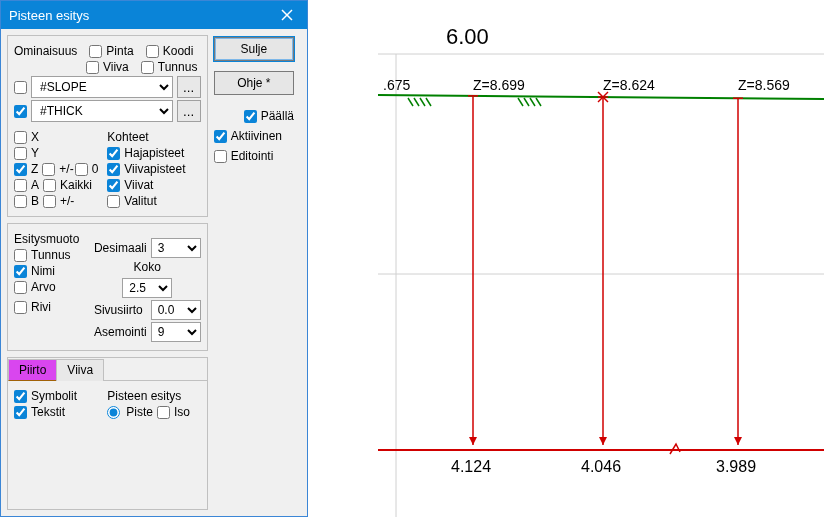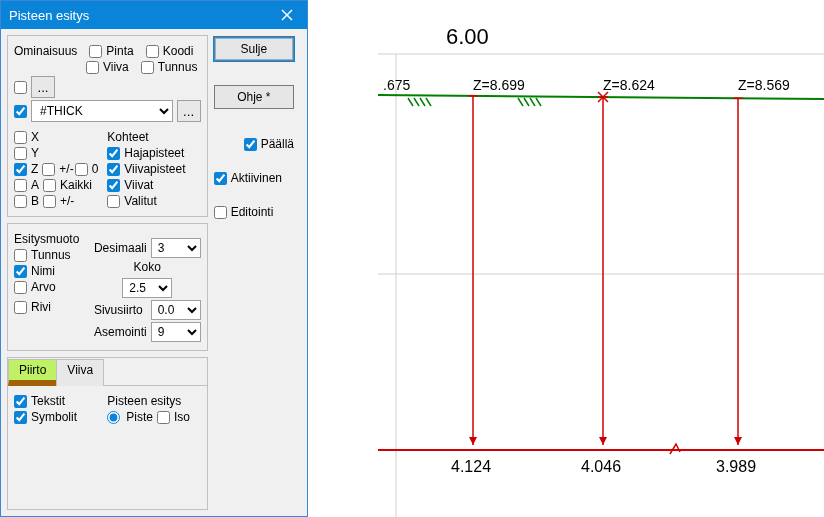--- a/index.html
+++ b/index.html
@@ -41,21 +41,21 @@
     margin-right:-8px;
   }
   .content {
     flex:1;
     padding:6px 13px 6px 6px;
     display:flex;
     flex-direction: row;
     gap:6px;
   }
   .left-col { width:262px; display:flex; flex-direction:column; gap:6px;}
-  .right-col { flex:1; display:flex; flex-direction:column; gap:20px; padding-top:2px;}
+  .right-col { flex:1; display:flex; flex-direction:column; gap:6px; padding-top:2px;}
   .panel {
     border:1px solid #c0c0c0;
     background:#f0f0f0;
     padding:6px;
     box-sizing:border-box;
   }
   .row { display:flex; align-items:center; gap:4px; margin:2px 0;}
   label.chk { display:flex; align-items:center; gap:4px; }
   input[type=checkbox] {
     width:13px; height:13px;
@@ -99,21 +99,21 @@
   .tabbar { display:flex; border-bottom:1px solid #c0c0c0; margin:-6px -6px 6px -6px;}
   .tab {
     padding:3px 10px;
     border:1px solid #c0c0c0;
     border-bottom:none;
     background:#e8e8e8;
     margin-right:-1px;
     position:relative; top:1px;
     cursor:pointer;
   }
-  .tab.active { background:#bef264; border-bottom:6px solid #a16207;}
+  .tab.active { background:#d946ef; border-bottom:1px solid #a16207;}
   
   .chart {
     position:absolute;
     left:378px; top:12px;
     width:446px; height:517px;
     background:#fff;
     overflow:hidden;
   }
   .chart svg { position:absolute; left:0; top:0; }
 </style>
@@ -150,20 +150,21 @@
               <input type="checkbox" style="">
               <span>Viiva</span>
             </label>
           <label class="chk">
               <input type="checkbox" style="">
               <span>Tunnus</span>
             </label>
         </div>
         <div class="row">
           <input type="checkbox" style="">
+          <select class="combo"><option>#SLOPE</option></select>
           <button class="small-btn">...</button>
         </div>
         <div class="row">
           <input type="checkbox" checked="" style="">
           <select class="combo"><option>#THICK</option></select>
           <button class="small-btn">...</button>
         </div>
         <div class="two-col" style="margin-top:6px;">
           <div>
             <div class="row">
@@ -296,27 +297,27 @@
       <div class="panel" style="flex:1;">
         <div class="tabbar">
           <div class="tab active">Piirto</div>
           <div class="tab">Viiva</div>
         </div>
         <div class="two-col">
           <div>
             <div class="row">
                 <label class="chk">
                   <input type="checkbox" checked="" style="">
+                  <span>Symbolit</span>
+                </label>
+              </div>
+            <div class="row">
+                <label class="chk">
+                  <input type="checkbox" checked="" style="">
                   <span>Tekstit</span>
-                </label>
-              </div>
-            <div class="row">
-                <label class="chk">
-                  <input type="checkbox" checked="" style="">
-                  <span>Symbolit</span>
                 </label>
               </div>
           </div>
           <div>
             <div class="heading">Pisteen esitys</div>
             <div class="row">
               <label class="chk">
                   <input type="radio" checked="" name="pe" style="">
                   <span>Piste</span>
                 </label>

